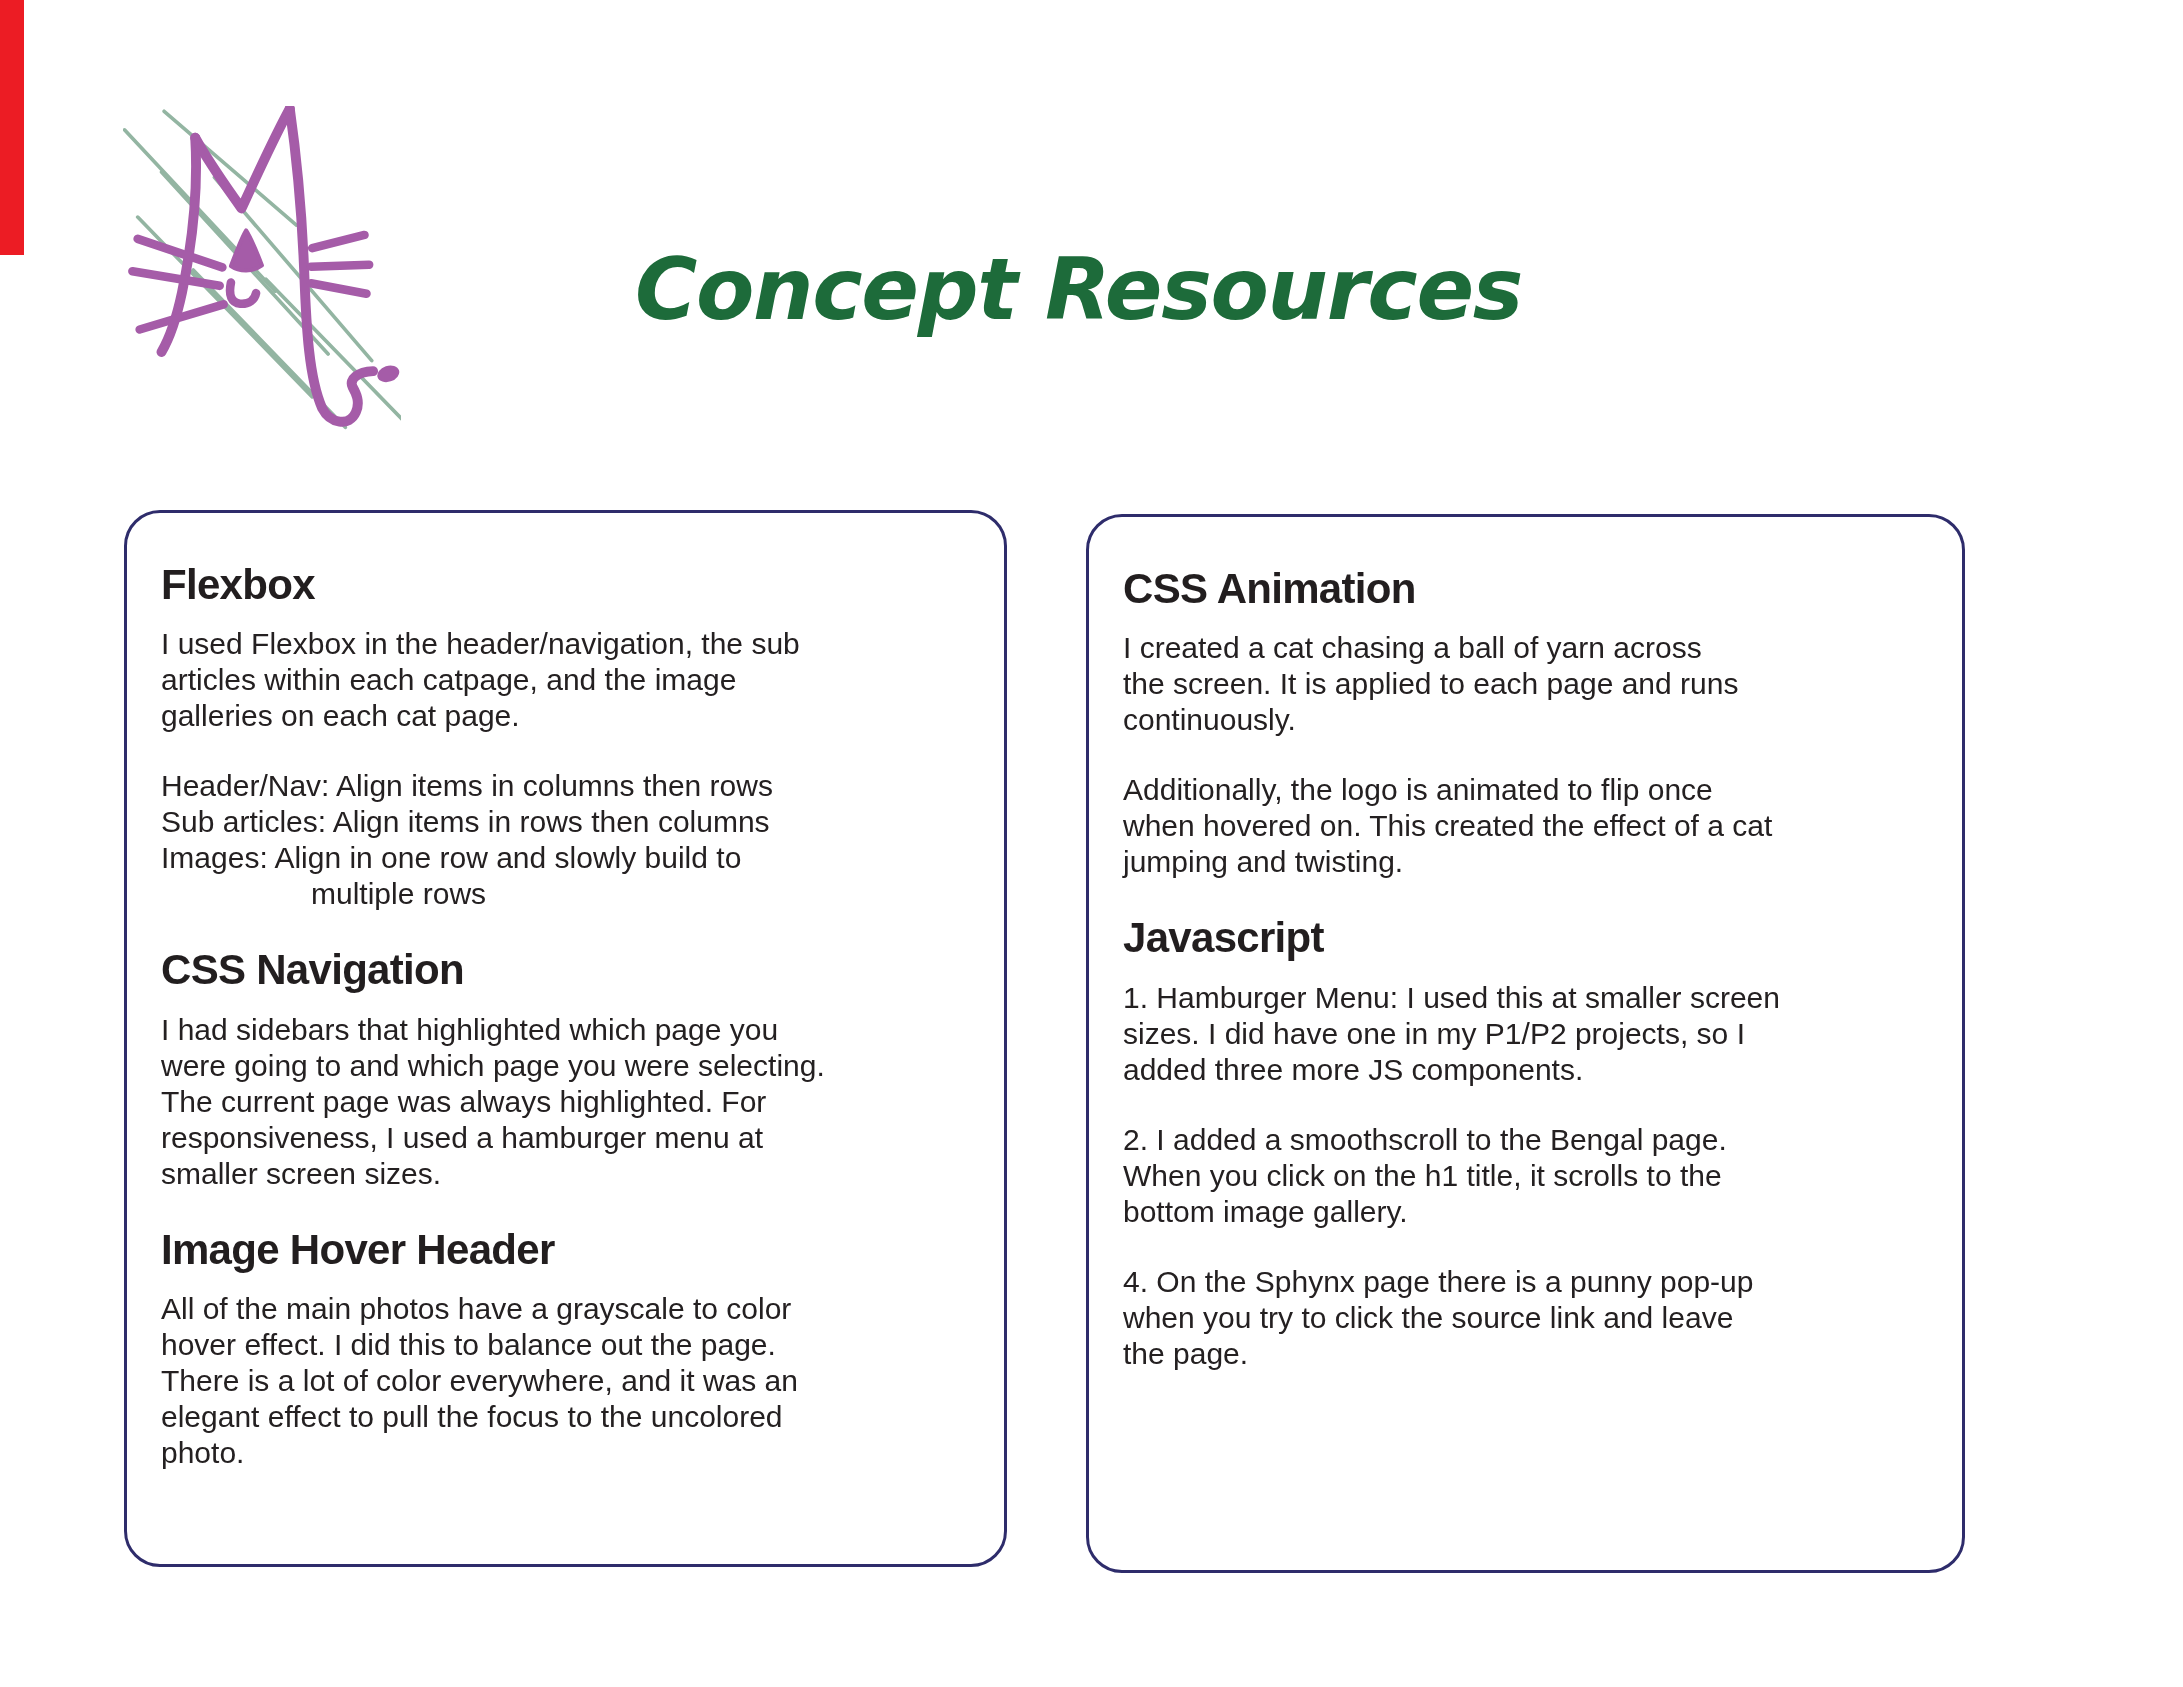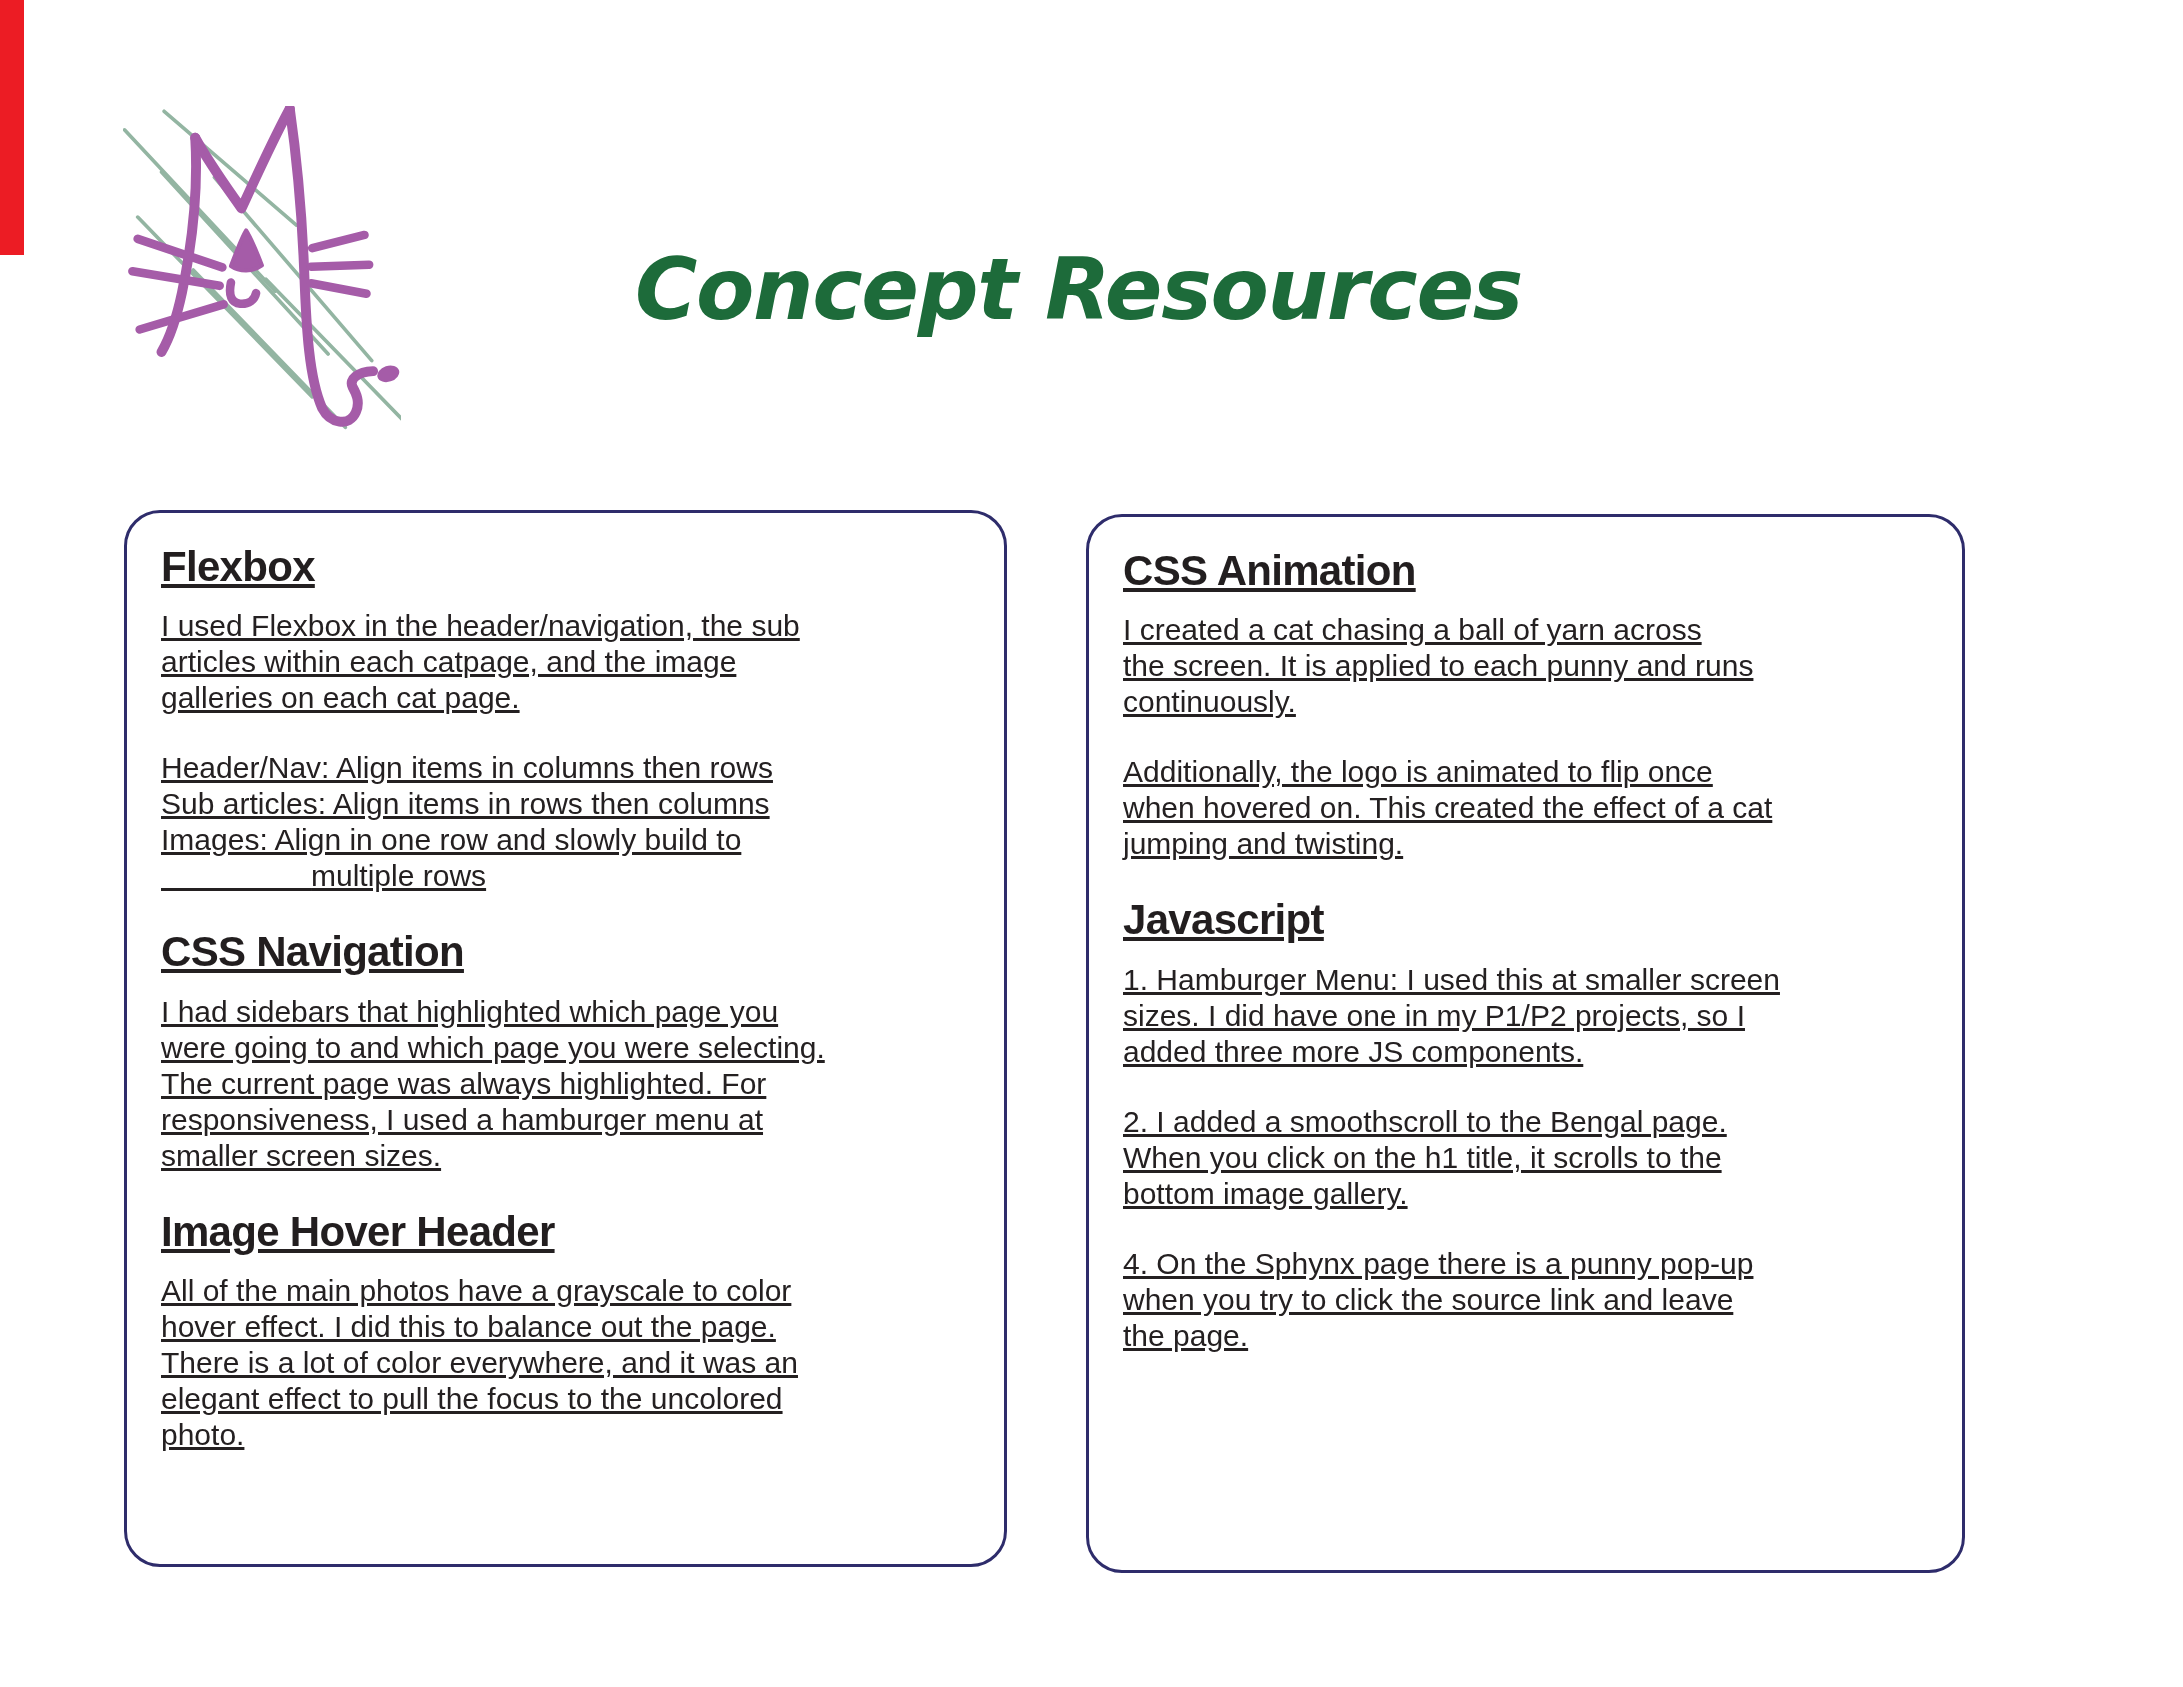--- a/index.html
+++ b/index.html
@@ -35,23 +35,22 @@
     text-align:center;
     font-family:"DejaVu Sans", sans-serif;
     font-style:italic;font-weight:800;
     font-size:85px;line-height:1.1;letter-spacing:-1.3px;
     color:var(--title-color);
   }
   .card{
     position:absolute;box-sizing:border-box;
     border:3.3px solid var(--border-color);
     border-radius:36px;
-    padding:30px 34px;
+    padding:48px 34px;
     background:transparent;
-    text-decoration:underline;
   }
   .card-left{left:124px;top:510px;width:883px;height:1057px;}
   .card-right{left:1086px;top:514px;width:879px;height:1059px;}
   .card h2{
     margin:33px 0 17px 0;
     font-size:42px;line-height:1.15;font-weight:800;
     color:#221e1f;letter-spacing:-0.7px;
   }
   .card h2:first-child{margin-top:0;}
   .para{
@@ -115,21 +114,21 @@
   <div class="para">All of the main photos have a grayscale to color
 hover effect. I did this to balance out the page.
 There is a lot of color everywhere, and it was an
 elegant effect to pull the focus to the uncolored
 photo.</div>
 </section>
 
 <section class="card card-right">
   <h2>CSS Animation</h2>
   <div class="para">I created a cat chasing a ball of yarn across
-the screen. It is applied to each punny and runs
+the screen. It is applied to each page and runs
 continuously.</div>
   <div class="para">Additionally, the logo is animated to flip once
 when hovered on. This created the effect of a cat
 jumping and twisting.</div>
   <h2>Javascript</h2>
   <div class="para">1. Hamburger Menu: I used this at smaller screen
 sizes. I did have one in my P1/P2 projects, so I
 added three more JS components.</div>
   <div class="para">2. I added a smoothscroll to the Bengal page.
 When you click on the h1 title, it scrolls to the

